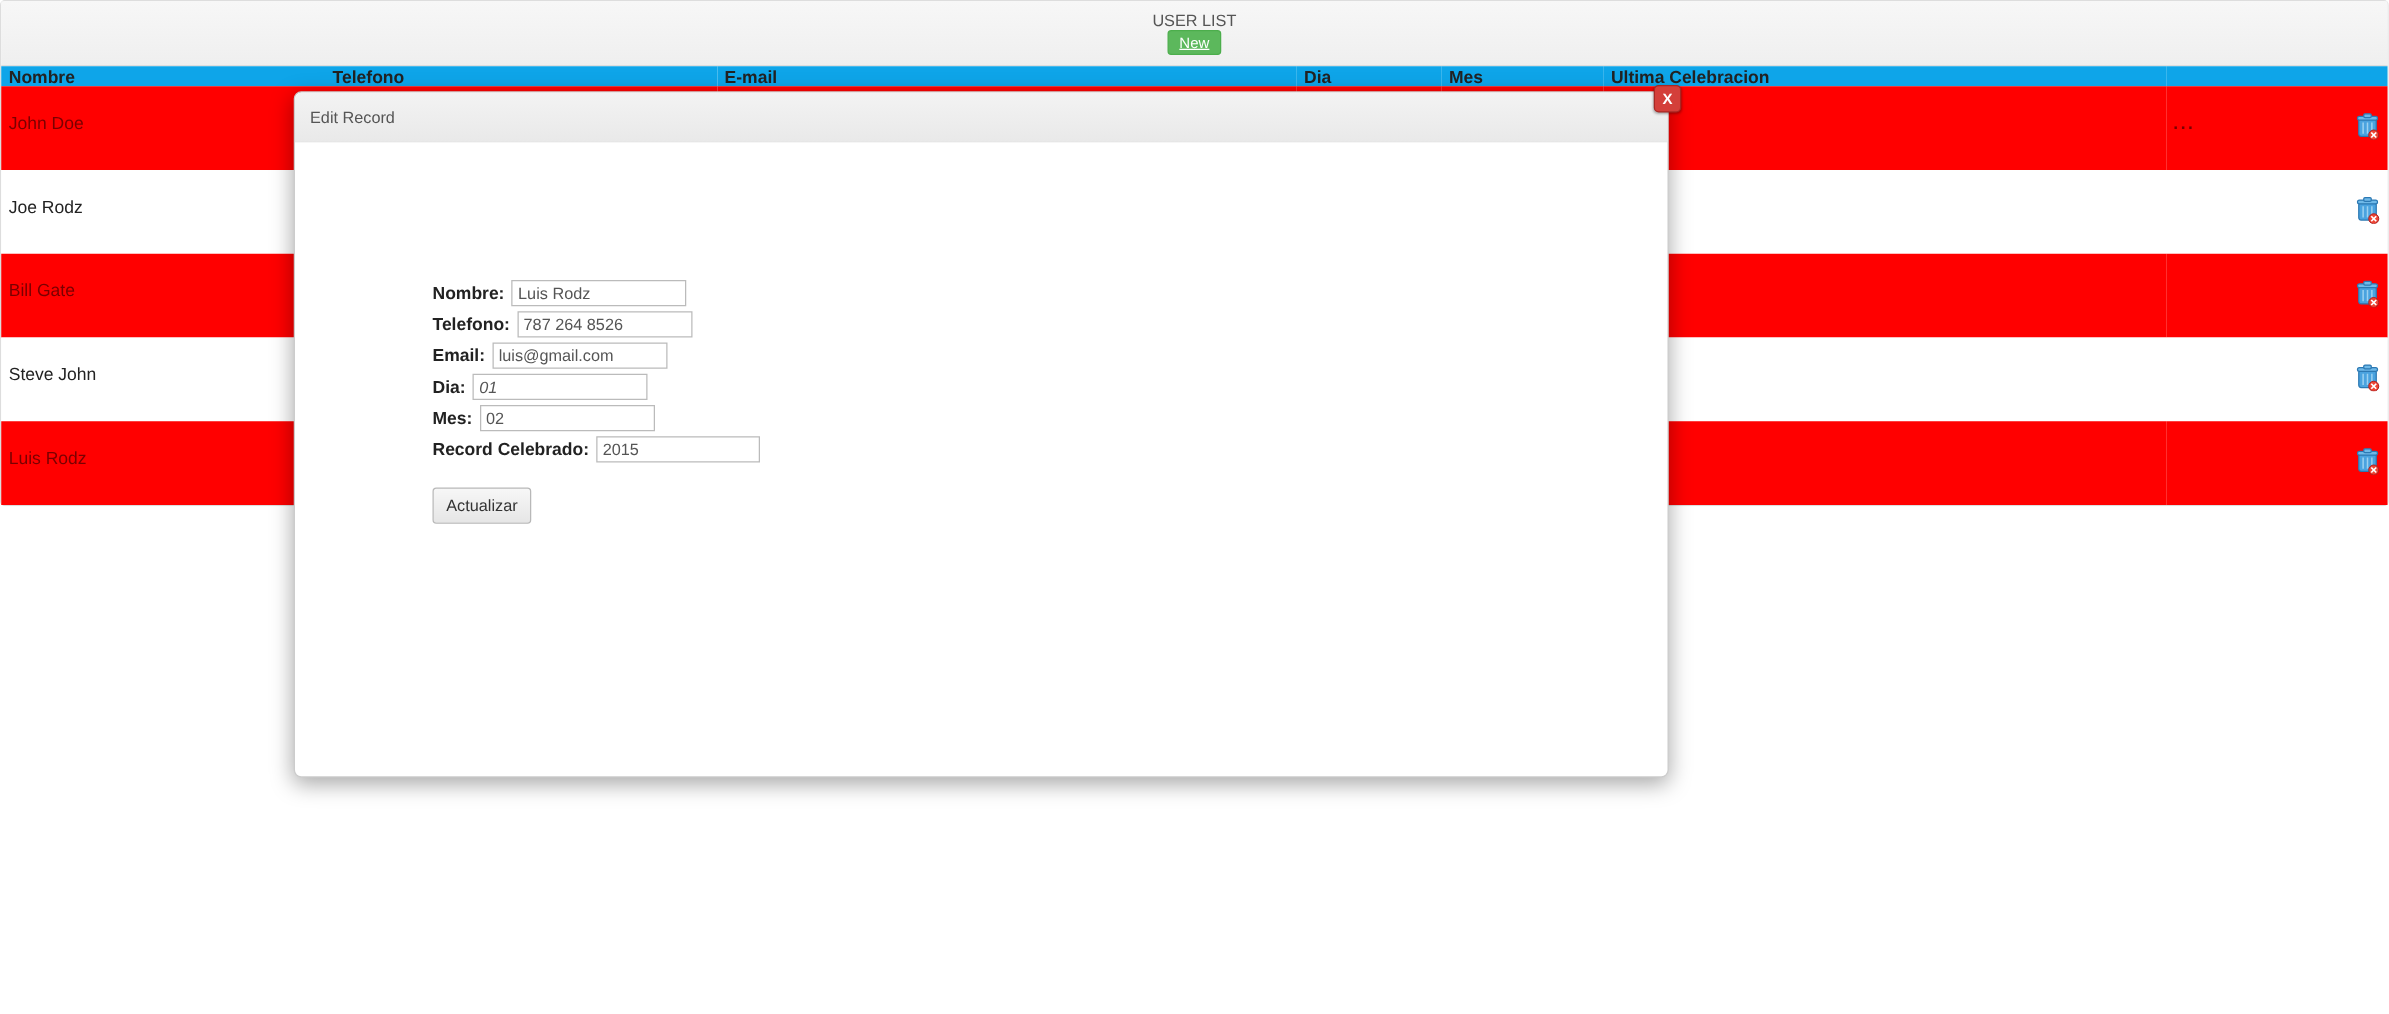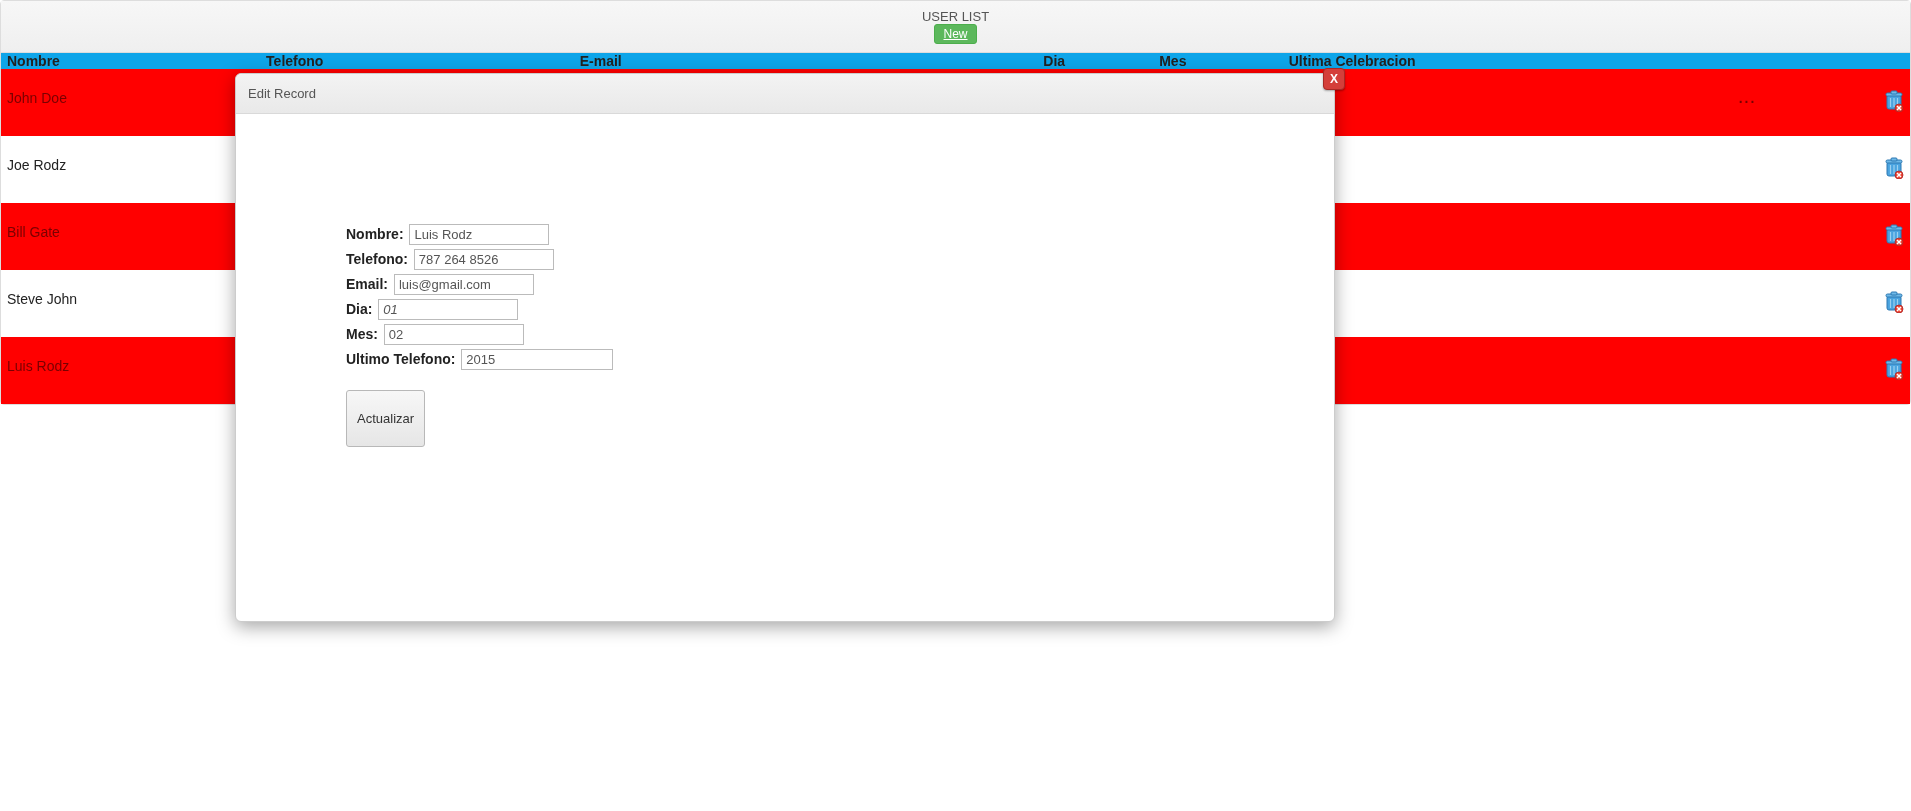--- a/index.html
+++ b/index.html
@@ -144,26 +144,26 @@
     color: #555;
     height: 21px;
     vertical-align: baseline;
     margin-left: 2px;
   }
   .w-nombre   { width: 140px; }
   .w-telefono { width: 140px; }
   .w-email    { width: 140px; }
   .w-dia      { width: 140px; font-style: italic; }
   .w-mes      { width: 140px; }
-  .w-ultimo   { width: 152px; }
+  .w-ultimo   { width: 131px; }
   .btn-update {
     margin-top: 16px;
     background: linear-gradient(#f7f7f7, #e6e6e6);
     border: 1px solid #b8b8b8;
-    padding: 20px 10px;
+    padding: 6px 10px;
     font-size: 13px;
     color: #333;
     border-radius: 3px;
     cursor: pointer;
   }
 </style>
 </head>
 <body>
 
 <div class="panel">
@@ -320,18 +320,18 @@
     </div>
     <div class="form-row">
       <label>Dia:</label>
       <input type="text" class="w-dia" value="01" style="">
     </div>
     <div class="form-row">
       <label>Mes:</label>
       <input type="text" class="w-mes" value="02" style="">
     </div>
     <div class="form-row">
-      <label>Ultimo Telefono:</label>
+      <label>Record Celebrado:</label>
       <input type="text" class="w-ultimo" value="2015" style="">
     </div>
     <button class="btn-update">Actualizar</button>
   </div>
 </div>
 
 </body></html>

